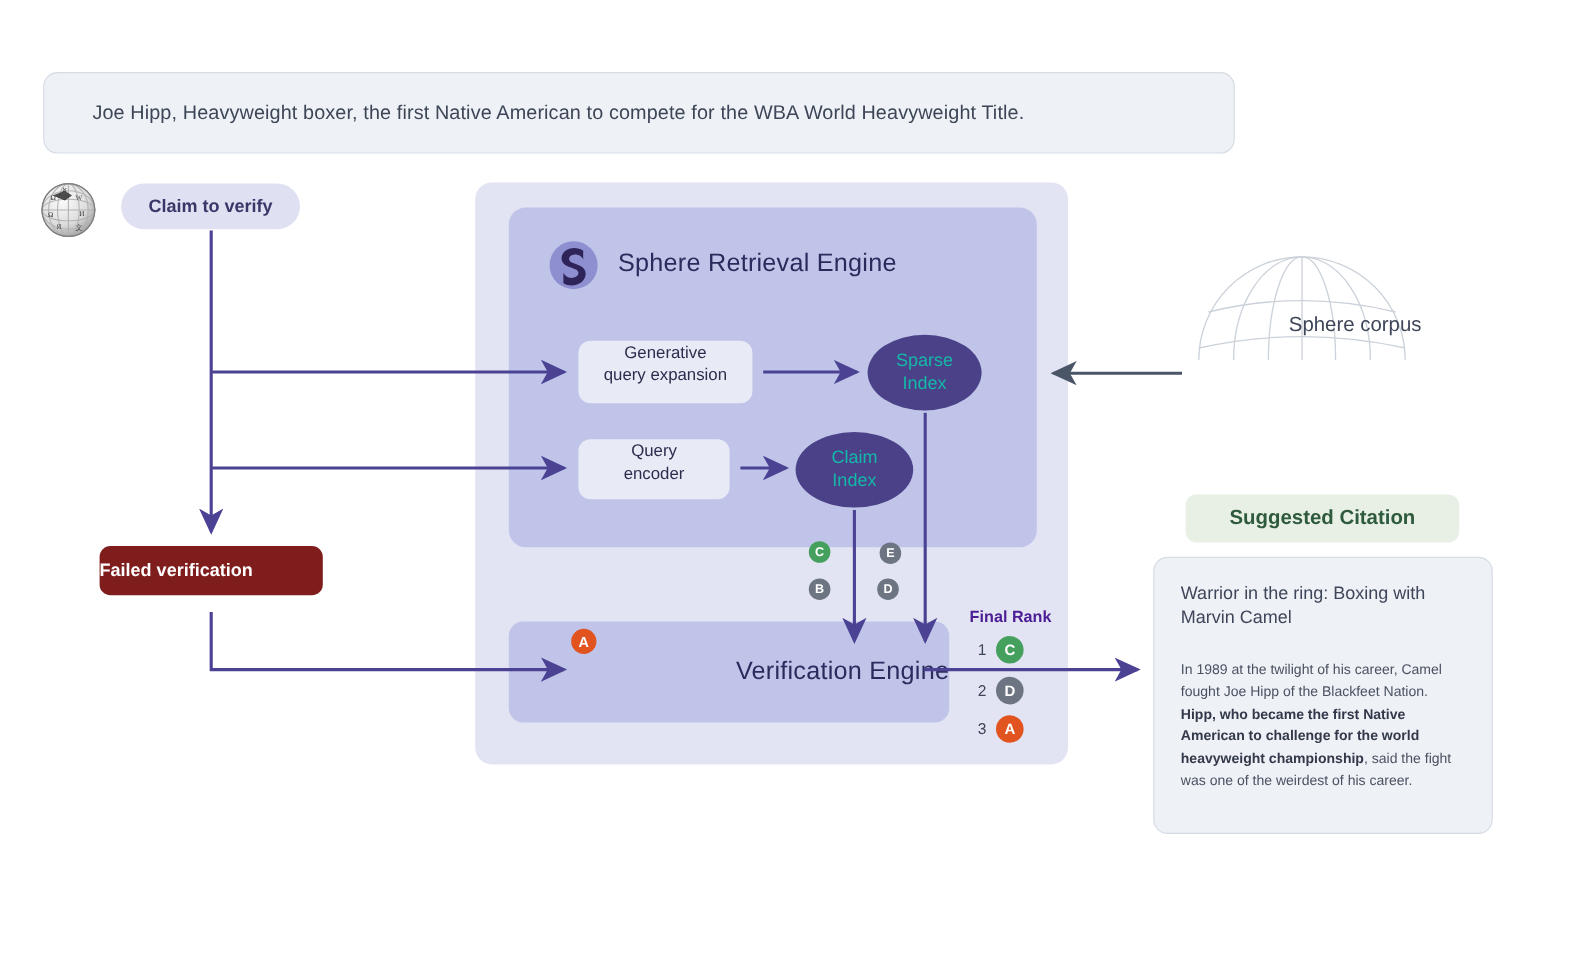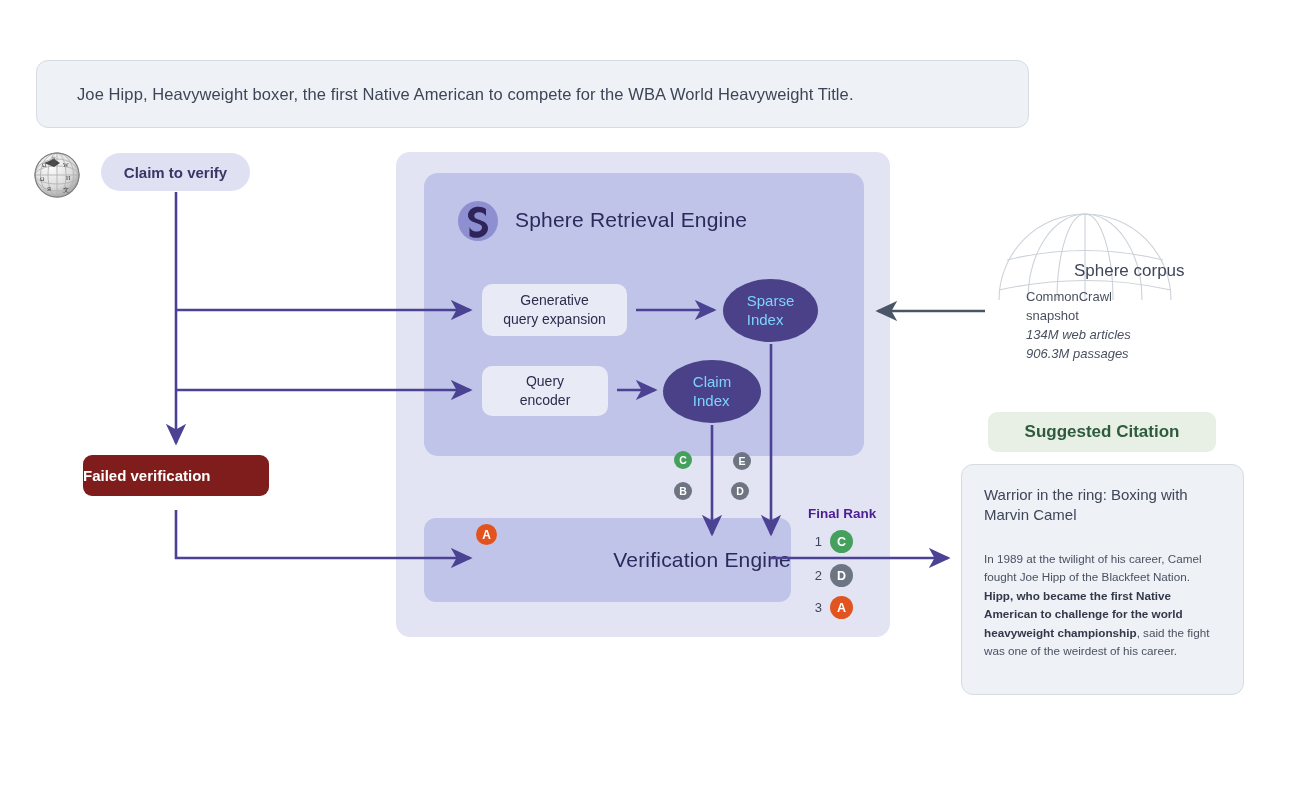--- a/index.html
+++ b/index.html
@@ -94,34 +94,34 @@
   #sphere-logo { left: 455px; top: 198px; width: 46px; height: 46px; }
   #sphere-title {
     left: 515px; top: 208px;
     font-size: 21px; color: #2b2a5c; letter-spacing: .2px;
   }
 
   
   .wbox {
     background: #e8eaf6;
     border-radius: 10px;
-    display: flex; align-items: center; justify-content: center;
+    display: flex; justify-content: center;
     text-align: center;
     font-size: 14px; color: #2c2c4d; line-height: 1.35;
   }
   #gen-query-box { left: 482px; top: 284px; width: 145px; height: 52px; }
   #query-enc-box { left: 482px; top: 366px; width: 126px; height: 50px; }
 
   
   .ellipse {
     background: #4a4189;
     border-radius: 50%;
     display: flex; align-items: center; justify-content: center;
-    text-align: left;
-    color: #7dd3fc; font-size: 15px; line-height: 1.25;
+    text-align: center;
+    color: #14b8a6; font-size: 15px; line-height: 1.25;
   }
   #sparse-index { left: 723px; top: 279px; width: 95px; height: 63px; }
   #dense-index  { left: 663px; top: 360px; width: 98px; height: 63px; }
 
   
   .badge {
     border-radius: 50%;
     display: flex; align-items: center; justify-content: center;
     color: #ffffff; font-weight: 600;
   }
@@ -315,26 +315,20 @@
         <path d="M4 95 A86 86 0 0 1 176 95"></path>
         <path d="M33 95 A57 86 0 0 1 147 95"></path>
         <path d="M62 95 A28 86 0 0 1 118 95"></path>
         <line x1="90" y1="9" x2="90" y2="95"></line>
         <path d="M12 55 Q90 36 168 55"></path>
         <path d="M4 85 Q90 66 176 85"></path>
       </g>
     </svg>
   </div>
   <div class="abs" id="corpus-title">Sphere corpus</div>
-  <div class="abs" id="corpus-lines">
-    <div>CommonCrawl</div>
-    <div>snapshot</div>
-    <div class="ital">134M web articles</div>
-    <div class="ital">906.3M passages</div>
-  </div>
 
   <div class="abs" id="sugg-badge">
     <span>Suggested Citation</span>
   </div>
   <div class="abs" id="citation-card">
     <div id="citation-title">Warrior in the ring: Boxing with Marvin Camel</div>
     <div id="citation-body">
       <span>In 1989 at the twilight of his career, Camel fought Joe Hipp of the Blackfeet Nation. </span><b>Hipp, who became the first Native American to challenge for the world heavyweight championship</b><span>, said the fight was one of the weirdest of his career.</span>
     </div>
   </div>

